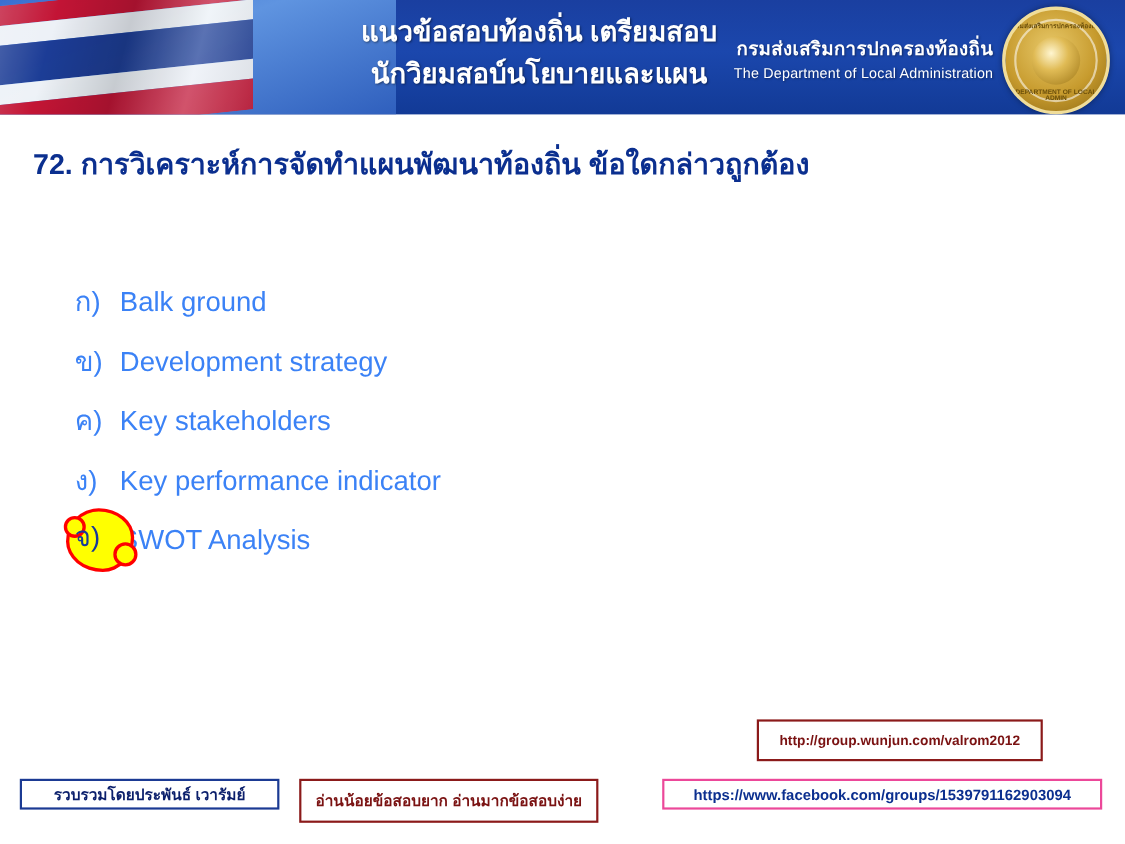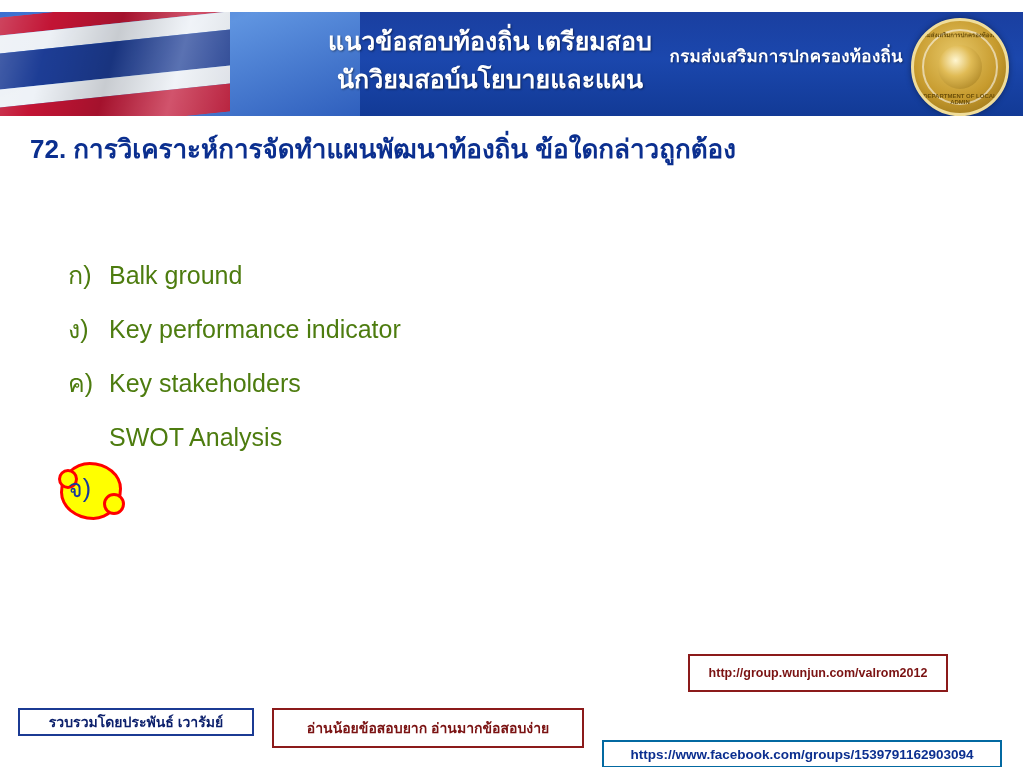--- a/index.html
+++ b/index.html
@@ -11,21 +11,21 @@
     height: 767px;
     background: #ffffff;
     font-family: "Liberation Sans", sans-serif;
     overflow: hidden;
     position: relative;
   }
 
   
   .banner {
     position: absolute;
-    left: 0; top: 12px;
+    left: 0; top: 0;
     width: 1023px;
     height: 104px;
     background: linear-gradient(180deg, #1a3fa0 0%, #1b47ad 45%, #123a96 100%);
     overflow: hidden;
   }
   .banner-sky {
     position: absolute;
     left: 0; top: 0;
     width: 360px; height: 104px;
     background: linear-gradient(160deg, #3a6fd0 0%, #5f94e0 40%, #2f5fbd 100%);
@@ -124,21 +124,21 @@
     line-height: 47px;
   }
 
   .choices {
     position: absolute;
     left: 68px; top: 248px;
     width: 700px;
   }
   .choice {
     position: relative;
-    color: #4d7c0f;
+    color: #3b82f6;
     font-size: 25px;
     line-height: 54px;
     height: 54px;
     white-space: nowrap;
   }
   .choice .mark { display:inline-block; min-width: 34px; }
   .choice .txt  { display:inline-block; }
 
   
   .blob {
@@ -192,32 +192,31 @@
   }
   .box-compiler {
     left: 18px; top: 708px;
     width: 236px; height: 28px;
     border: 2px solid #1b3a93;
     color: #0b1f6b;
     font-size: 14px;
   }
   .box-note {
     left: 272px; top: 708px;
-    width: 312px; height: 40px;
+    width: 272px; height: 40px;
     border: 2px solid #8b1a1a;
     color: #7a1212;
     font-size: 14px;
   }
   .box-facebook {
     left: 602px; top: 708px;
     width: 400px; height: 28px;
-    border: 2px solid #0369a1;
+    border: 2px solid #ec4899;
     color: #0b2f8f;
     font-size: 13.5px;
-    margin-top: 32px;
   }
 
   .corner-mark {
     position:absolute;
     left: 10px; bottom: 2px;
     width: 46px; height: 16px;
     color:#b9c7e8; font-size: 13px;
   }
 </style>
 </head>
@@ -235,44 +234,49 @@
     <div class="flag-wave"></div>
   </div>
 
   <div class="banner-title">
     <span class="l1">แนวข้อสอบท้องถิ่น เตรียมสอบ</span>
     <span class="l2">นักวิยมสอบ์นโยบายและแผน</span>
   </div>
 
   <div class="dept">
     <div class="th">กรมส่งเสริมการปกครองท้องถิ่น</div>
+    <div class="en">The Department of Local Administration</div>
   </div>
 
   <div class="seal">
     <div class="ring"></div>
     <div class="txt-top">กรมส่งเสริมการปกครองท้องถิ่น</div>
     <div class="fig"></div>
     <div class="txt-bot">DEPARTMENT OF LOCAL ADMIN</div>
   </div>
 </div>
 
 <div class="question">72.   การวิเคราะห์การจัดทำแผนพัฒนาท้องถิ่น ข้อใดกล่าวถูกต้อง</div>
 
 <div class="choices">
   <div class="choice">
     <span class="mark">ก)</span>
     <span class="txt">Balk ground</span>
   </div>
   <div class="choice">
+    <span class="mark">ข)</span>
+    <span class="txt">Development strategy</span>
+  </div>
+  <div class="choice">
+    <span class="mark">ค)</span>
+    <span class="txt">Key stakeholders</span>
+  </div>
+  <div class="choice">
     <span class="mark">ง)</span>
     <span class="txt">Key performance indicator</span>
-  </div>
-  <div class="choice">
-    <span class="mark">ค)</span>
-    <span class="txt">Key stakeholders</span>
   </div>
   <div class="choice">
     <span class="mark"></span>
     <span class="txt">SWOT Analysis</span>
   </div>
 </div>
 
 <div class="blob"></div>
 <div class="choice-e-mark">จ)</div>
 

